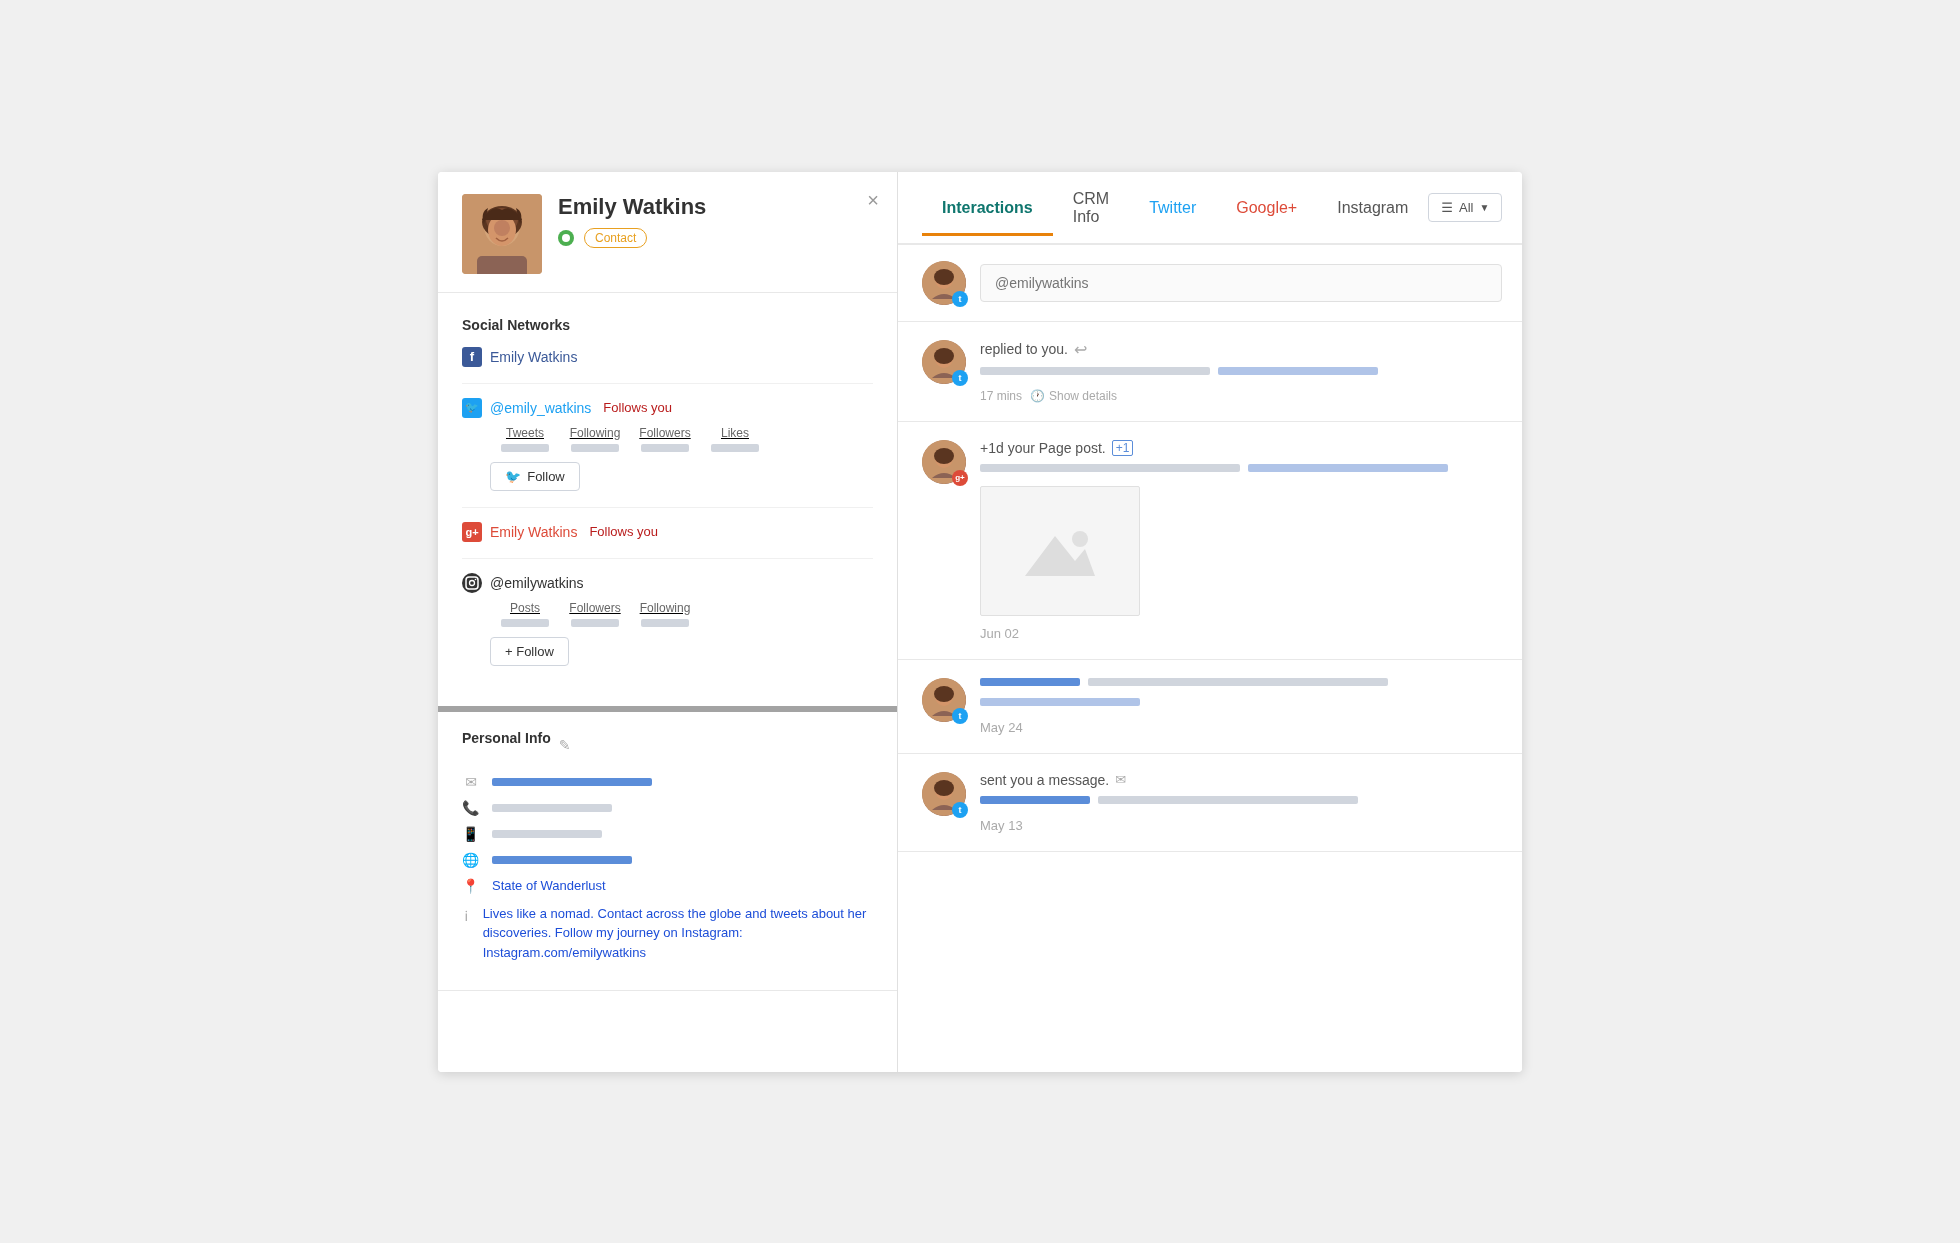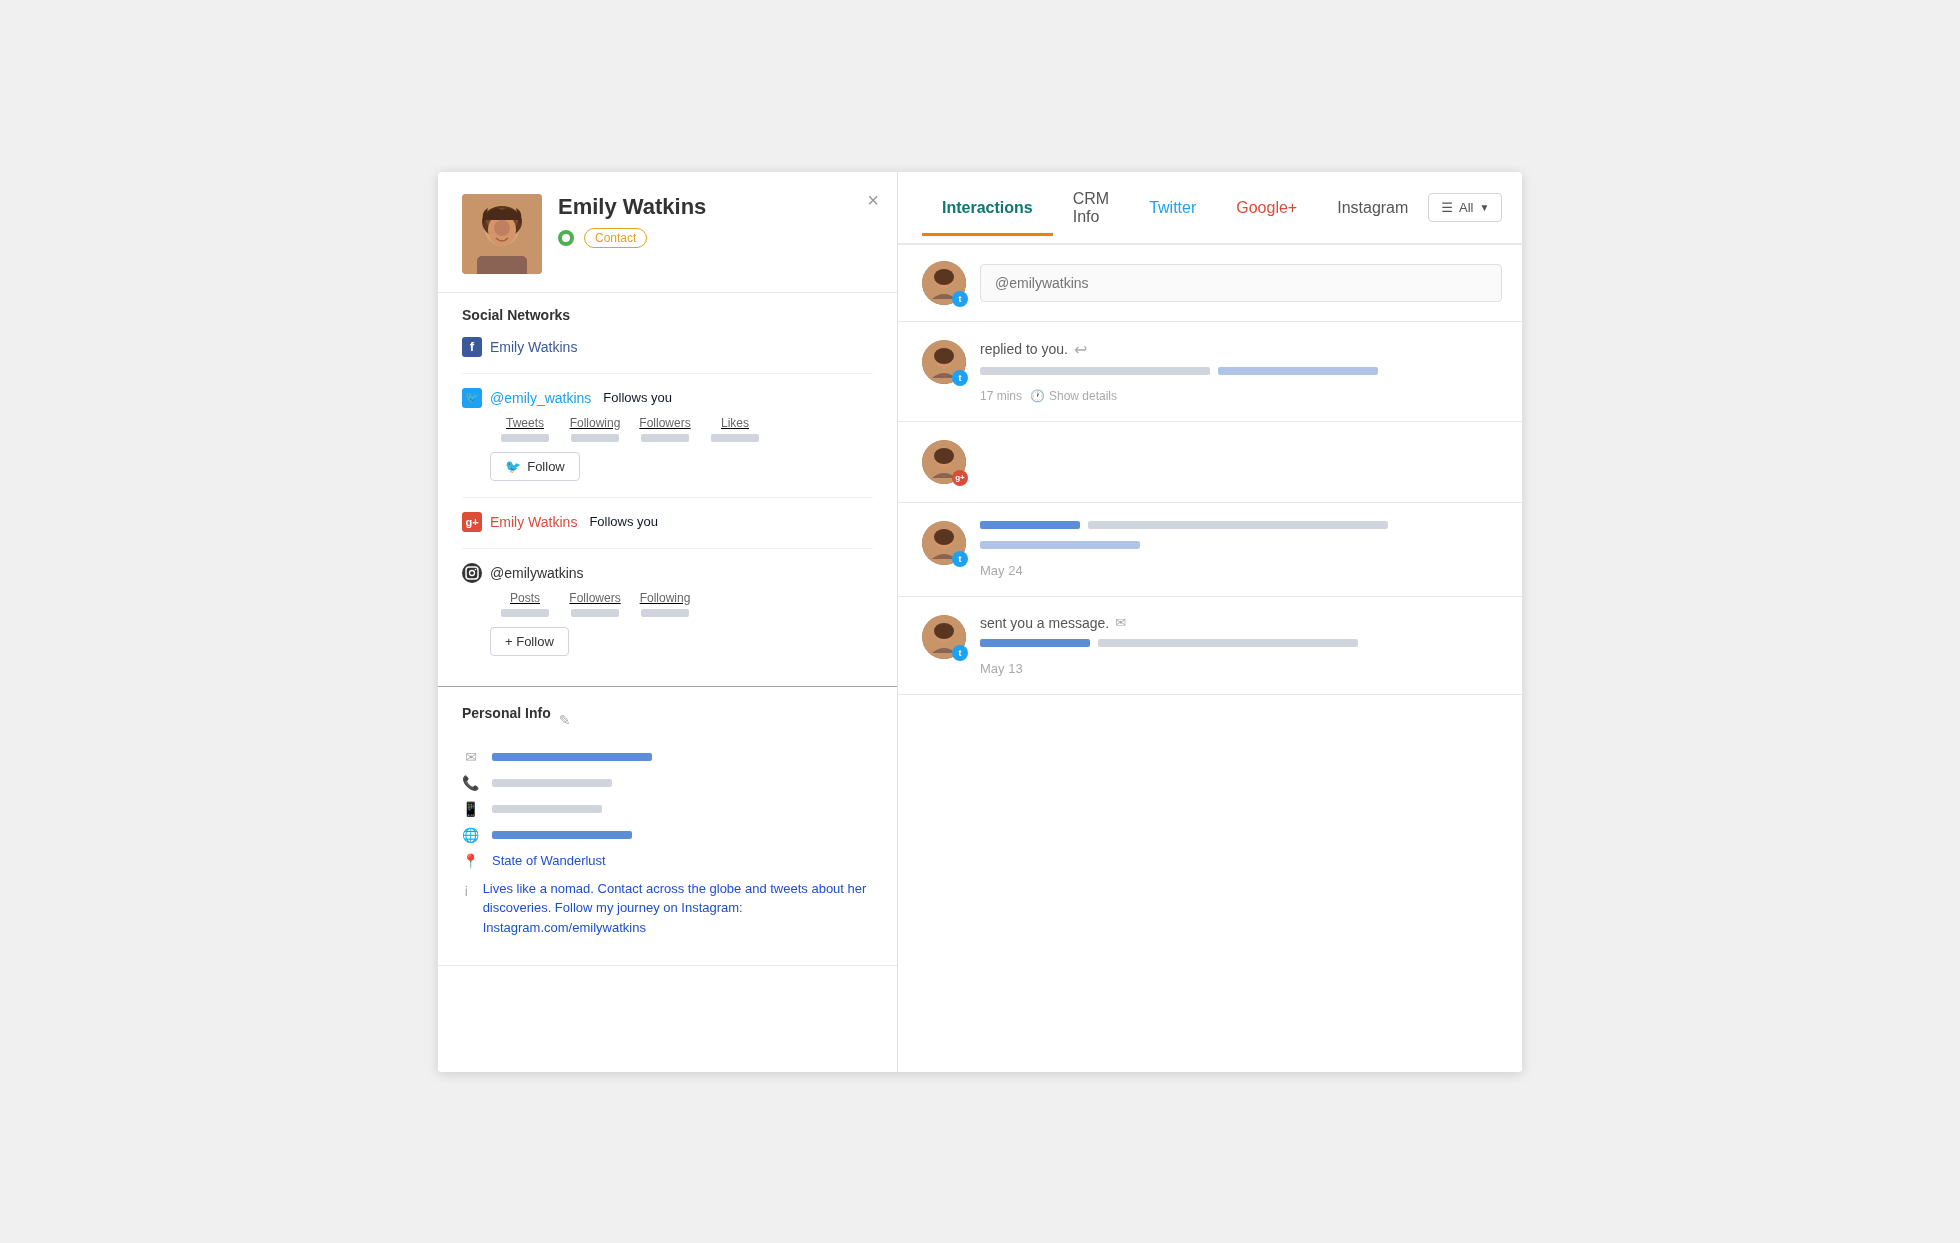--- a/index.html
+++ b/index.html
@@ -83,22 +83,22 @@
       font-size: 20px;
       color: #999;
       cursor: pointer;
       background: none;
       border: none;
       line-height: 1;
     }
 
     
     .section {
-      padding: 14px 24px;
-      border-bottom: 1px solid #a3a3a3;
+      padding: 24px 24px;
+      border-bottom: 6px solid #a3a3a3;
     }
     .section-title {
       font-size: 14px;
       font-weight: 600;
       color: #333;
       margin-bottom: 14px;
     }
     .social-item {
       margin-bottom: 16px;
     }
@@ -121,21 +121,21 @@
     .social-icon-gp { background: #dd4b39; border-radius: 3px; }
     .social-icon-ig { background: #333; border-radius: 50%; }
 
     .social-handle {
       color: #1da1f2;
       font-size: 14px;
       font-weight: 500;
     }
     .social-handle-fb { color: #3b5998; }
     .follows-you {
-      color: #0f172a;
+      color: #b91c1c;
       font-size: 13px;
       margin-left: 4px;
     }
 
     .stats-row {
       display: flex;
       margin-left: 28px;
       gap: 0;
       margin-bottom: 10px;
       text-decoration: underline;
@@ -610,20 +610,40 @@
           <div class="avatar-sm-inner">
             <svg width="44" height="44" viewBox="0 0 44 44" xmlns="http://www.w3.org/2000/svg">
               <circle cx="22" cy="22" r="22" fill="#c8956a"></circle>
               <ellipse cx="22" cy="18" rx="9" ry="10" fill="#d4956a"></ellipse>
               <path d="M10 38 Q22 28 34 38" fill="#8B6355"></path>
               <ellipse cx="22" cy="16" rx="10" ry="8" fill="#5a3520"></ellipse>
             </svg>
           </div>
           <div class="social-badge social-badge-gp" style="font-size:8px;">g+</div>
         </div>
+        <div class="interaction-content">
+          <div class="interaction-header">
+            <span>+1d your Page post.</span>
+            <span class="plus-icon">+1</span>
+          </div>
+          <div class="content-lines">
+            <div style="display:flex; gap:8px; margin-bottom:6px;">
+              <div class="content-line line-gray" style="width:260px;"></div>
+              <div class="content-line line-blue-light" style="width:200px;"></div>
+            </div>
+          </div>
+
+          <div class="image-placeholder">
+            <svg width="80" height="60" viewBox="0 0 80 60" fill="none" xmlns="http://www.w3.org/2000/svg">
+              <polygon points="5,55 35,15 55,40 65,28 75,55" fill="#ddd"></polygon>
+              <circle cx="60" cy="18" r="8" fill="#e0e0e0"></circle>
+            </svg>
+          </div>
+          <div class="date-label">Jun 02</div>
+        </div>
       </div>
 
       <div class="interaction-item">
         <div style="position:relative; width:44px; height:44px; flex-shrink:0;">
           <div class="avatar-sm-inner">
             <svg width="44" height="44" viewBox="0 0 44 44" xmlns="http://www.w3.org/2000/svg">
               <circle cx="22" cy="22" r="22" fill="#c8956a"></circle>
               <ellipse cx="22" cy="18" rx="9" ry="10" fill="#d4956a"></ellipse>
               <path d="M10 38 Q22 28 34 38" fill="#8B6355"></path>
               <ellipse cx="22" cy="16" rx="10" ry="8" fill="#5a3520"></ellipse>

